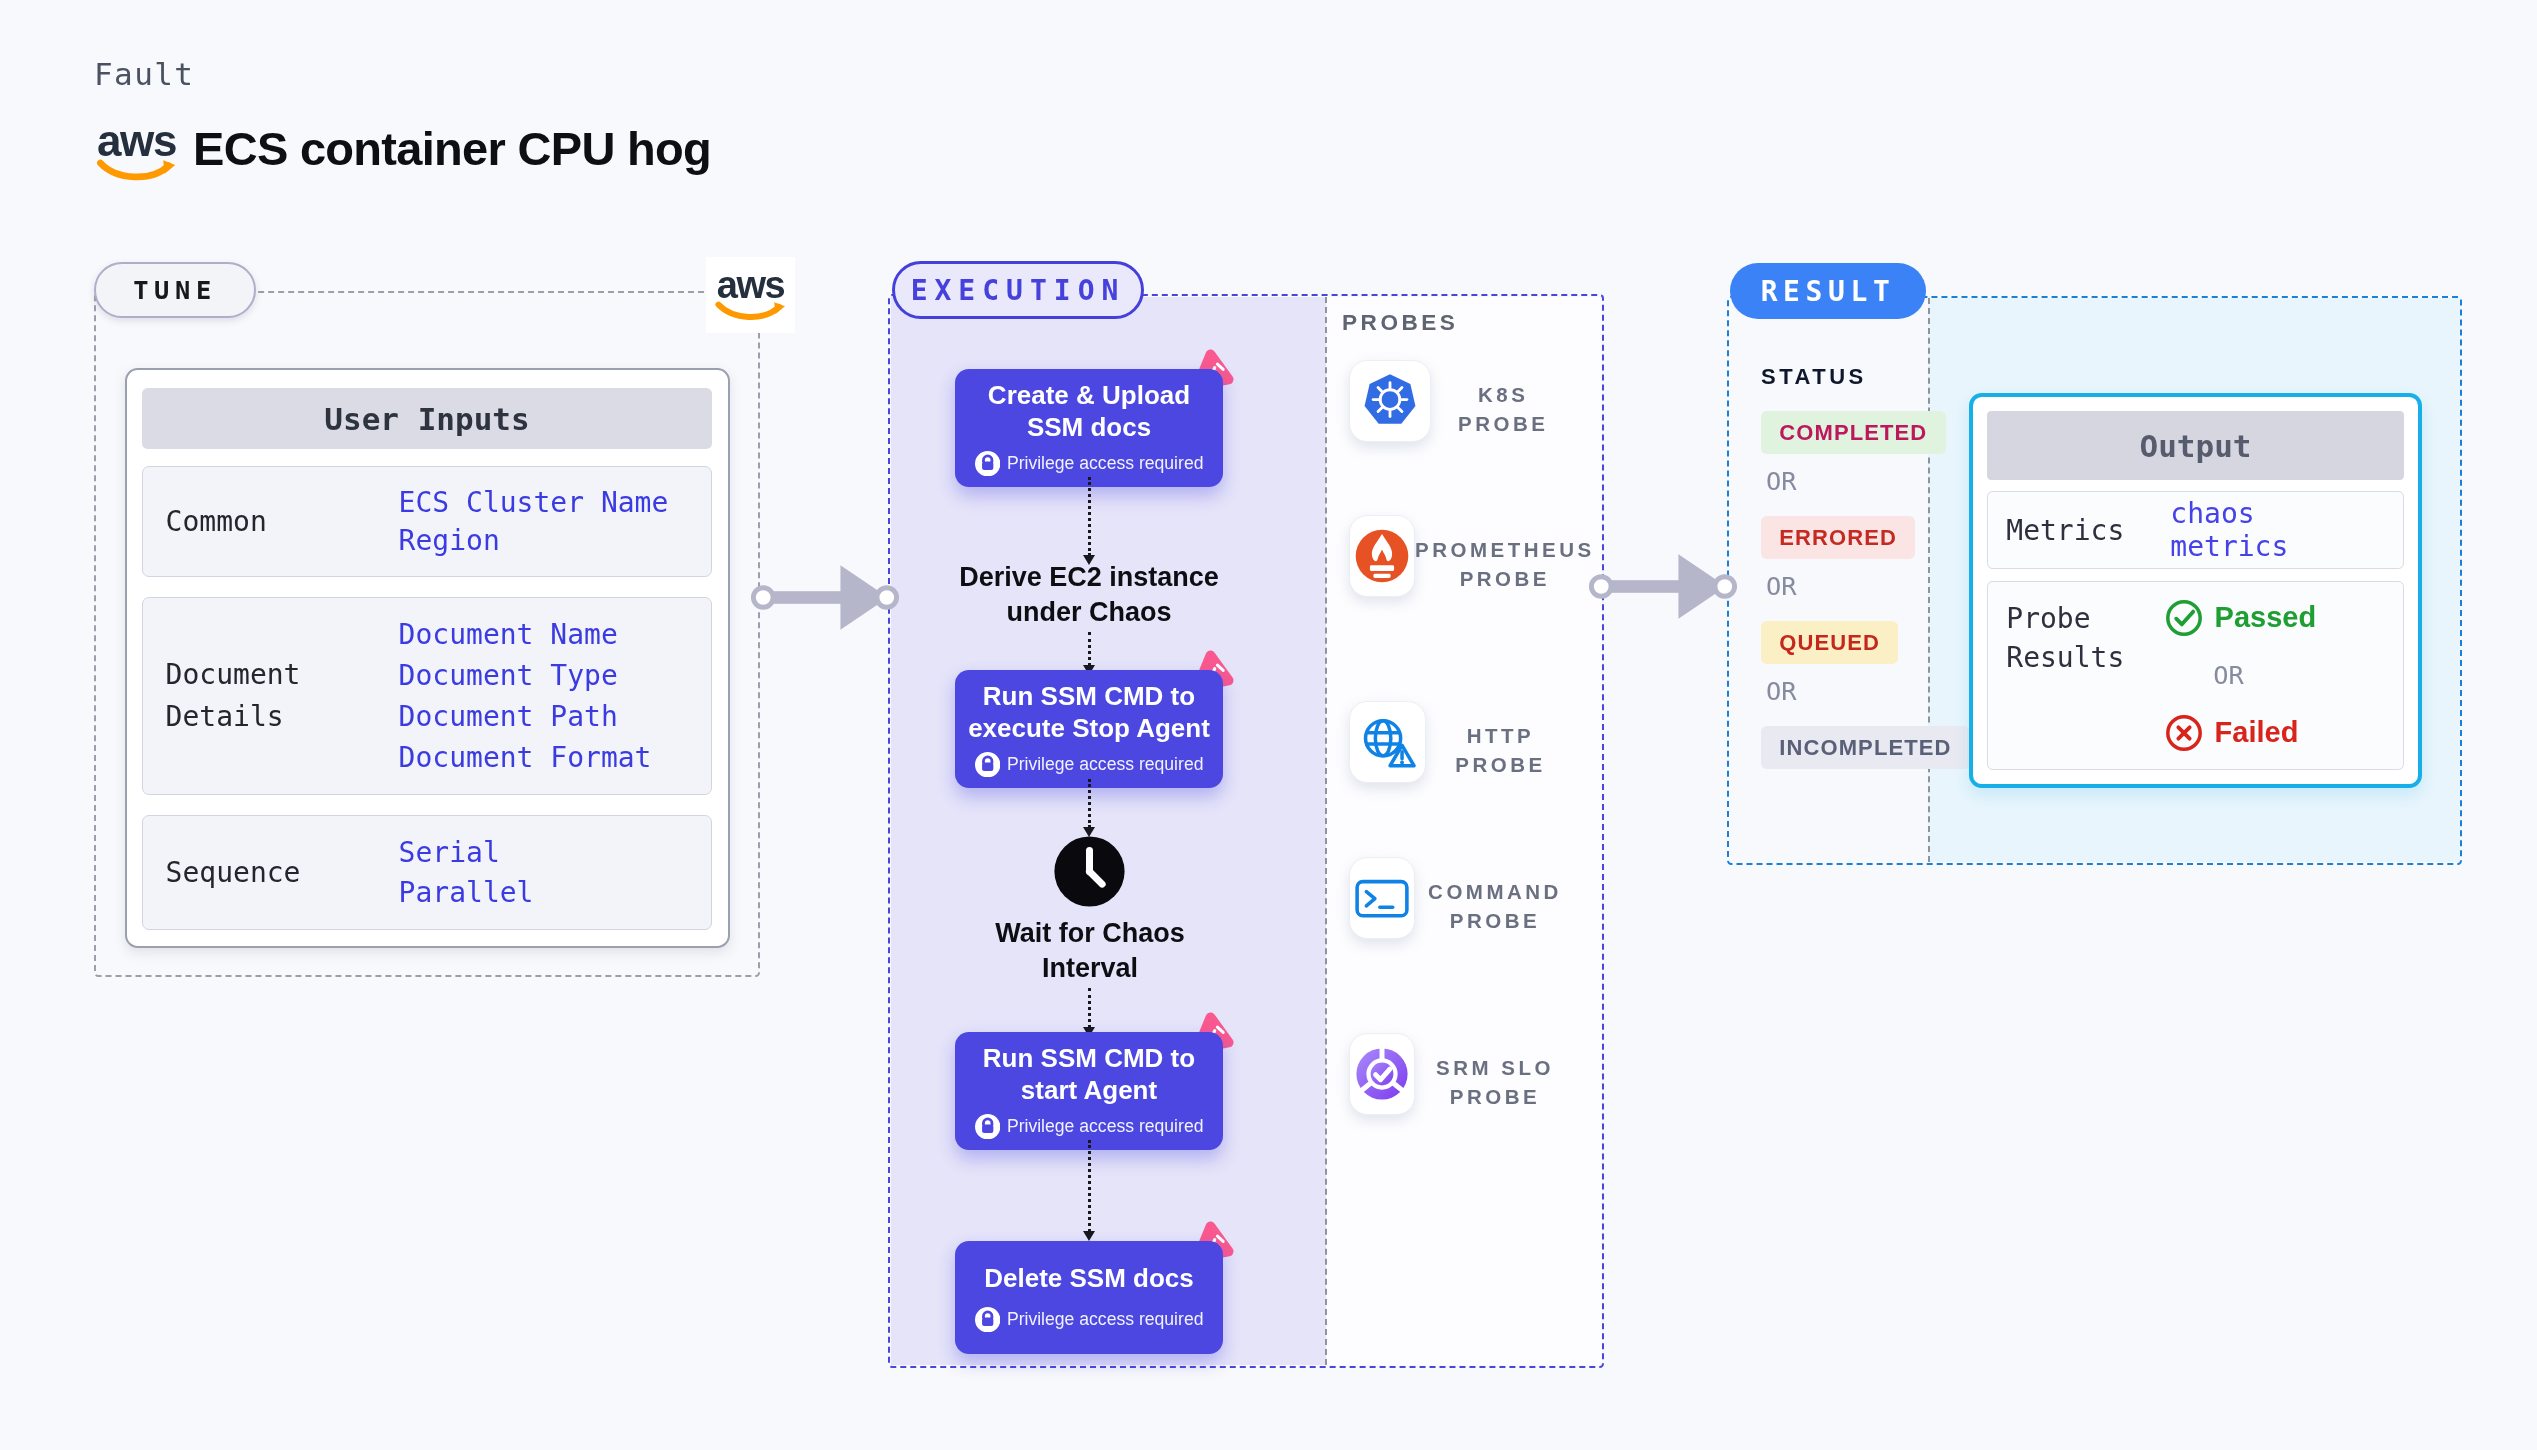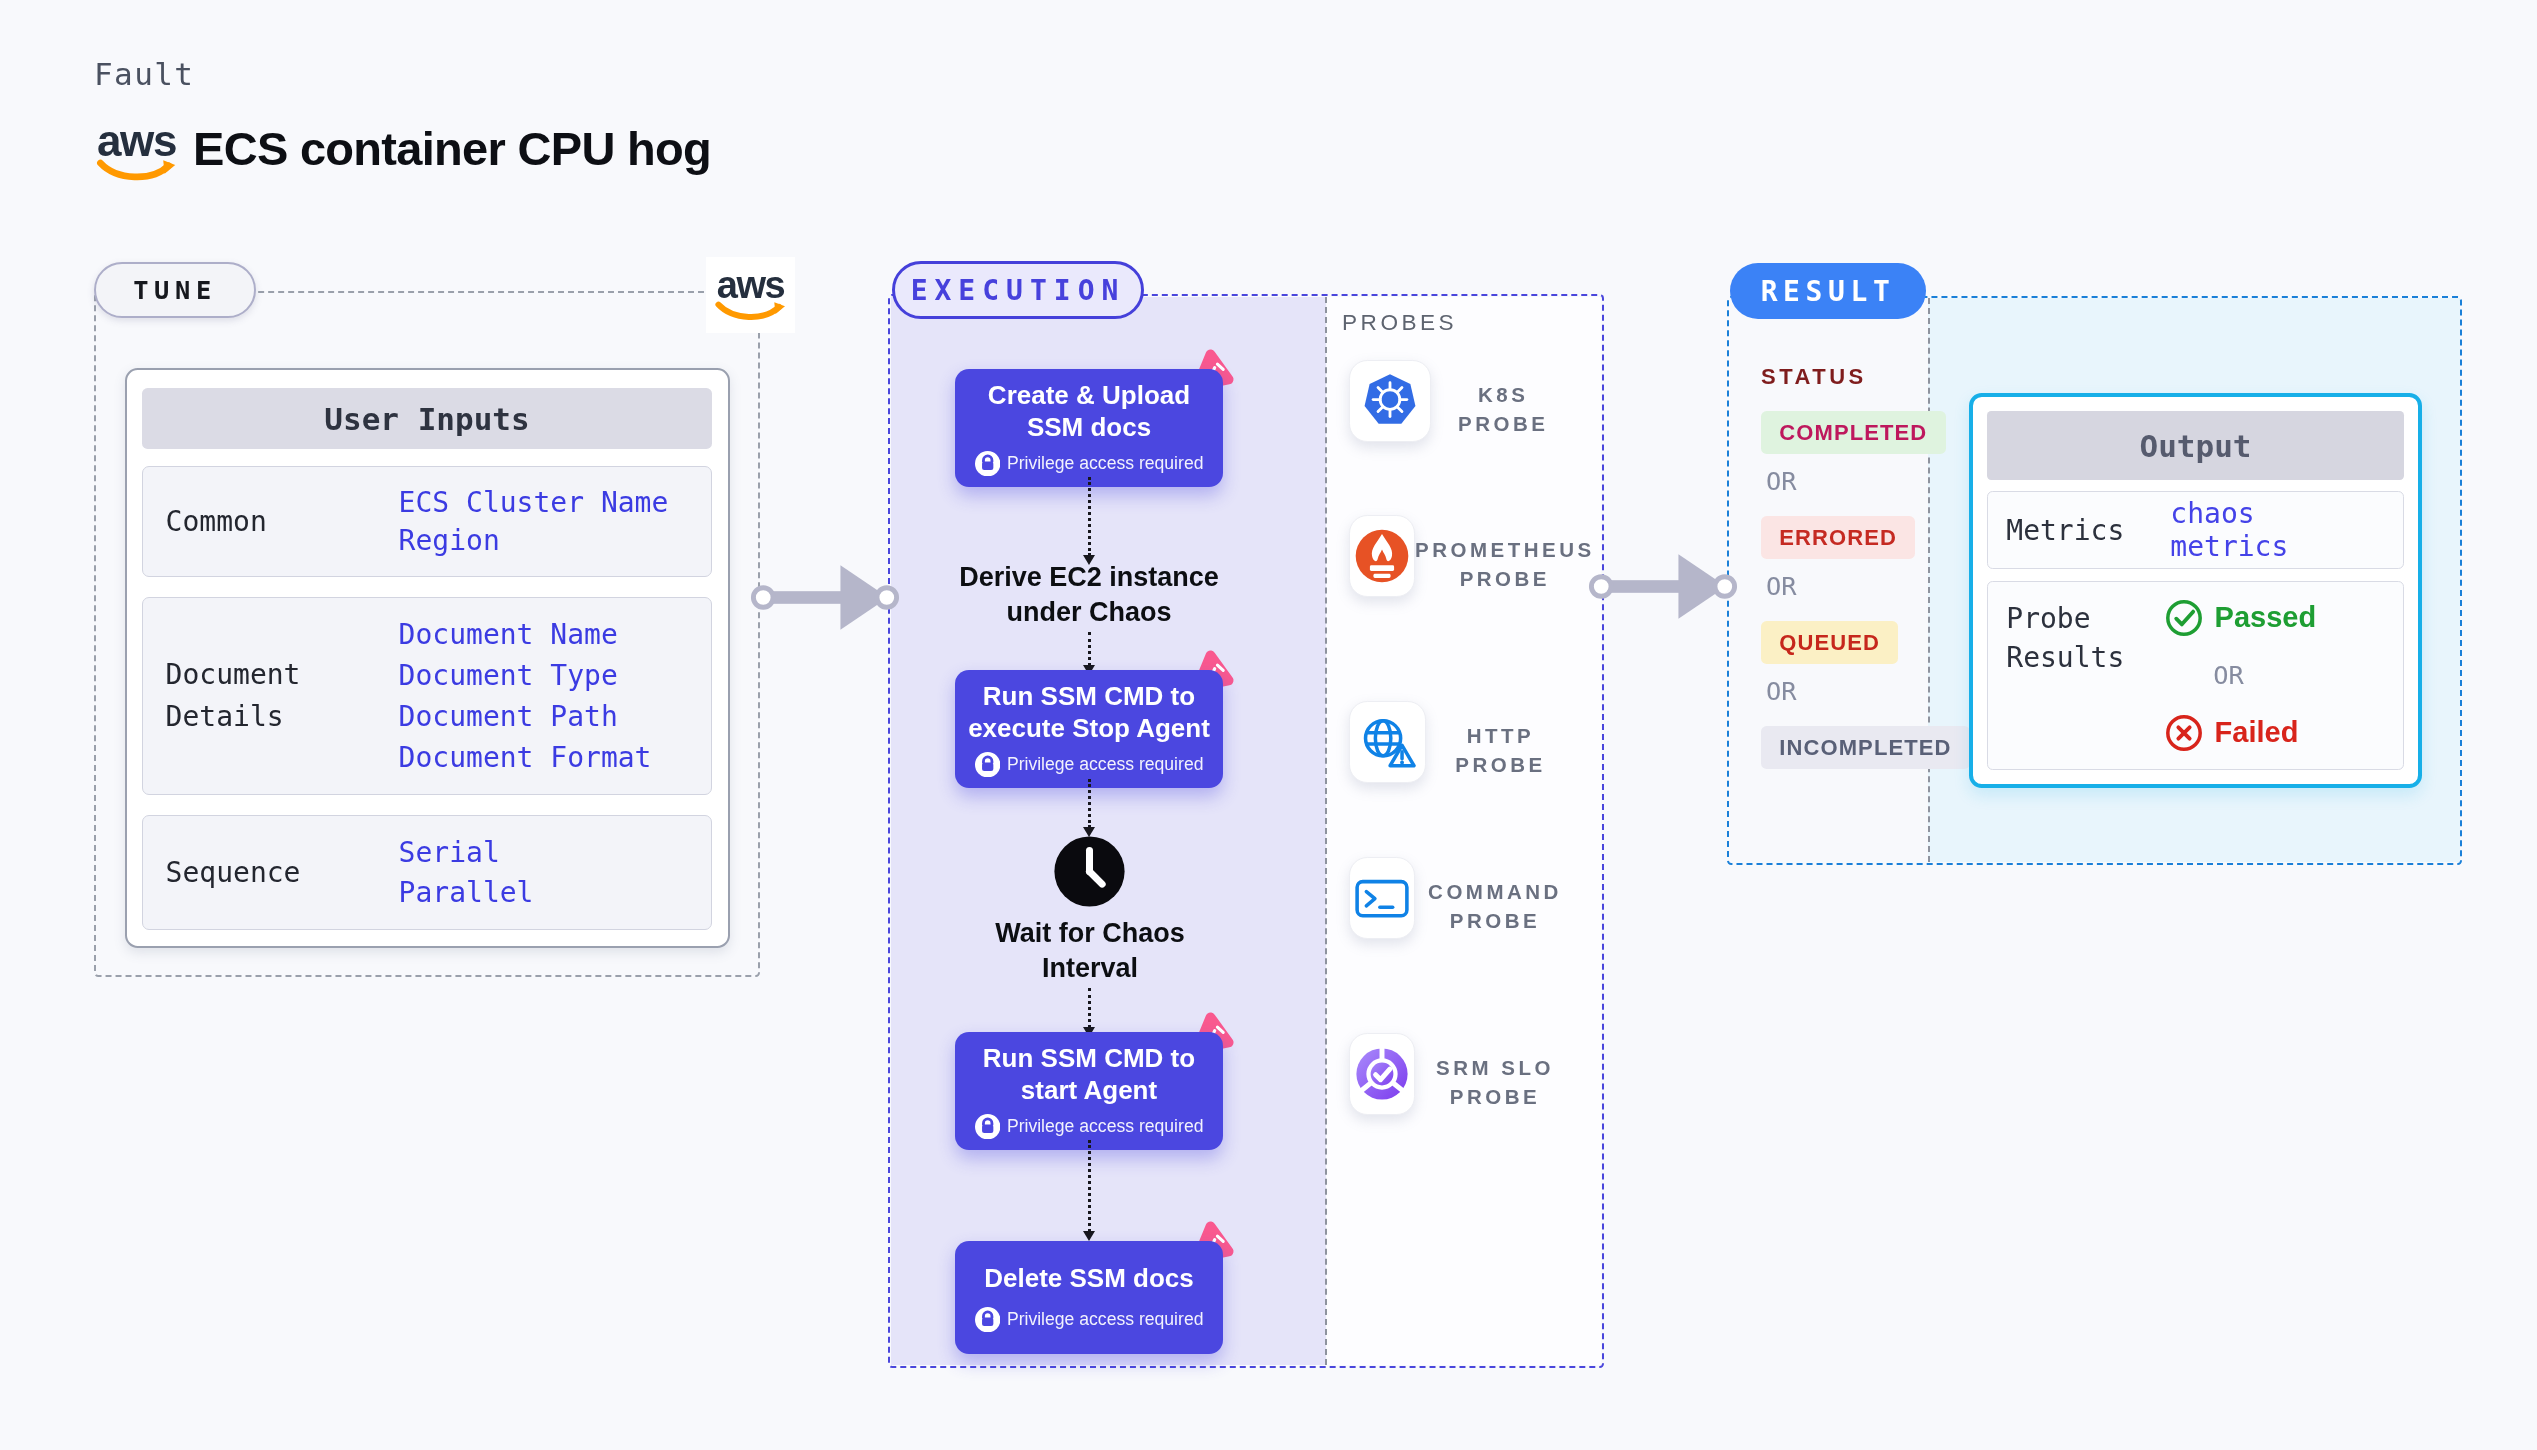--- a/index.html
+++ b/index.html
@@ -60,32 +60,32 @@
   .step-title { font-size: 26px; font-weight: bold; text-align: center; line-height: 1.22; }
   .step-caption { display: flex; align-items: center; gap: 7px; }
   .step-caption span { font-size: 17.6px; color: #F2F2FD; }
   .flow-label { position: absolute; z-index: 4; font-size: 27px; font-weight: bold; color: #0C0E12; text-align: center; line-height: 1.3; }
   .connector { position: absolute; left: 1088px; width: 0; border-left: 3.5px dotted #17171D; z-index: 4; }
   .connector::after { content: ""; position: absolute; bottom: -8.5px; left: -7.8px; width: 0; height: 0;
                       border: 6.4px solid transparent; border-top: 10px solid #17171D; border-bottom: none; }
   .clock-wrap { left: 1053px; top: 835px; z-index: 4; }
 
   
-  .probes-title { left: 1342px; top: 310px; font-size: 22.6px; font-weight: normal; letter-spacing: 3.5px; color: #5E6470; z-index: 4; }
+  .probes-title { left: 1342px; top: 310px; font-size: 22.6px; font-weight: bold; letter-spacing: 3.5px; color: #5E6470; z-index: 4; }
   .probe-block { position: absolute; left: 1349px; width: 226px; display: flex; flex-direction: row; align-items: center; z-index: 4; }
   .probe-card { width: 86px; height: 82px; background: #FFFFFF; border: 0.7px solid #EDEEF3; border-radius: 18.3px;
                 display: flex; align-items: center; justify-content: center; box-shadow: 0 5.6px 12.7px rgba(120,130,160,.20); }
   .probe-name { margin-top: 18.3px; font-size: 20.5px; font-weight: bold; letter-spacing: 3.5px; color: #6A7080;
                 text-align: center; line-height: 1.4; }
 
   
   .result-border { left: 1727px; top: 296px; width: 735px; height: 569px; border: 2.8px dashed #1B80D8; border-radius: 4.2px; z-index: 3; }
   .result-blue-bg { left: 1928px; top: 298px; width: 532px; height: 564px; background: #E8F5FC; z-index: 1; }
   .result-separator { left: 1928px; top: 298px; width: 0; height: 564px; border-left: 2.1px dashed #8E939E; z-index: 2; }
-  .status-heading { left: 1761px; top: 364px; font-size: 22px; font-weight: bold; letter-spacing: 3.5px; color: #7f1d1d; z-index: 4; }
+  .status-heading { left: 1761px; top: 364px; font-size: 22px; font-weight: bold; letter-spacing: 3.5px; color: #0f172a; z-index: 4; }
   .status-badge { position: absolute; left: 1761px; padding: 8.5px 18.3px; border-radius: 5.6px; font-size: 22px; font-weight: bold;
                   letter-spacing: 1.1px; z-index: 4; }
   .badge-completed { top: 411px; background: #DFF3DF; color: #be185d; }
   .badge-errored { top: 516px; background: #FBE5E4; color: #C52A22; }
   .badge-queued { top: 621px; background: #FBF0C5; color: #C6271C; }
   .badge-incompleted { top: 726px; background: #E9E9F1; color: #596077; }
   .status-or { position: absolute; left: 1766px; font-size: 25.4px; color: #868CA0; z-index: 4; }
 
   .output-card { left: 1969px; top: 393px; width: 453px; height: 395px; background: #FFFFFF; border: 4.2px solid #17AFE8;
                  border-radius: 12.7px; padding: 14px; z-index: 4; box-shadow: 0 7px 15.5px rgba(23,175,232,.16); }

